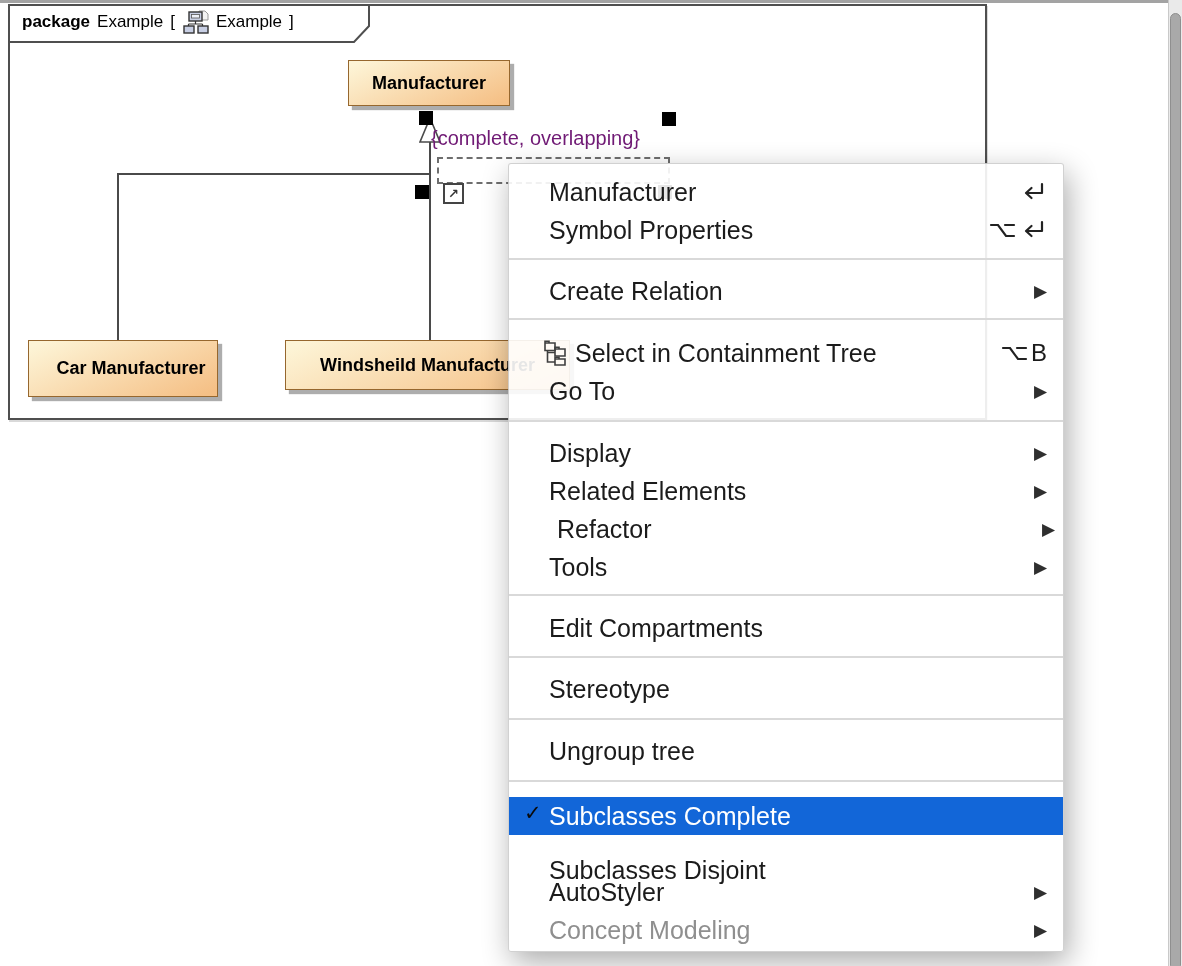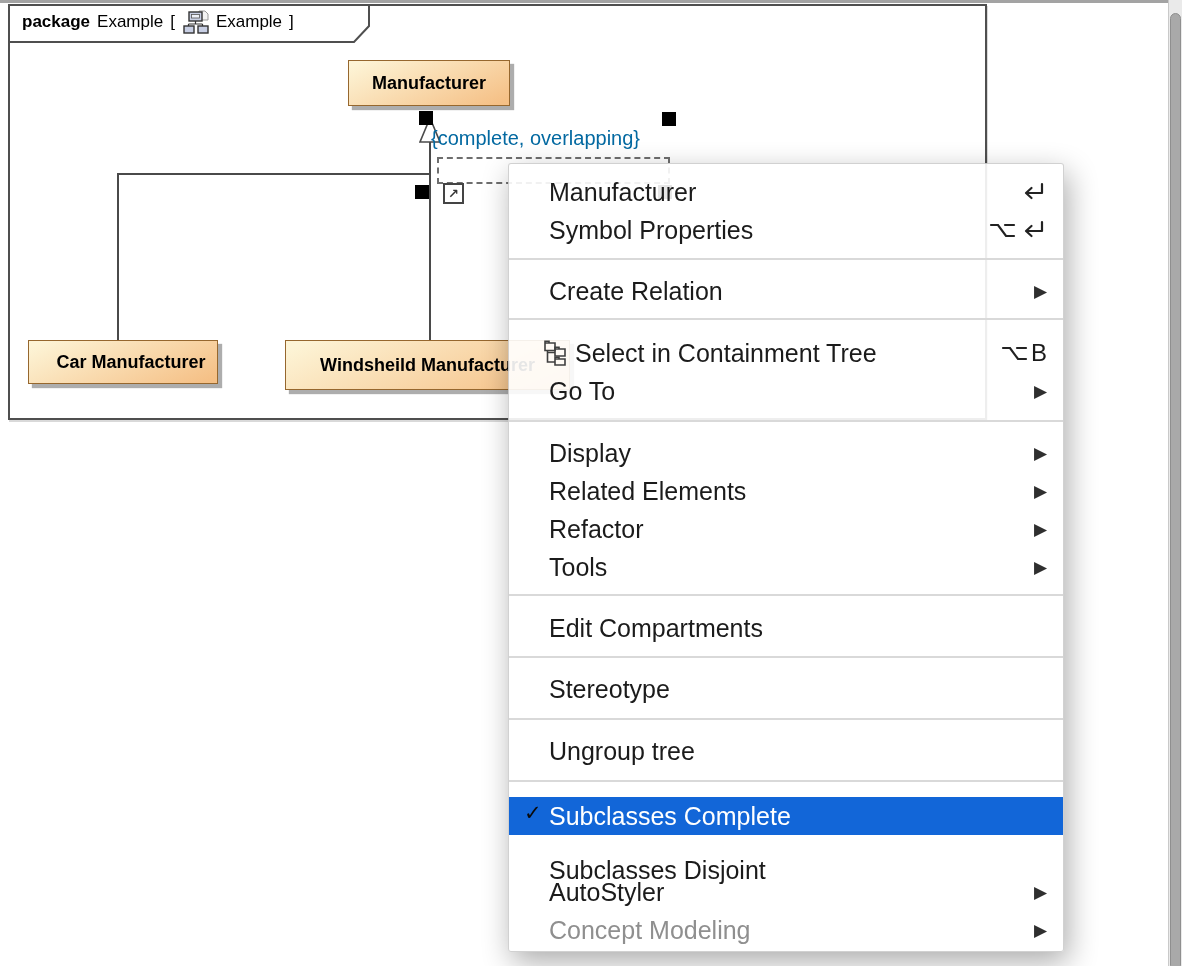--- a/index.html
+++ b/index.html
@@ -18,21 +18,21 @@
   .tab-content{position:absolute;left:22px;top:9px;height:26px;display:flex;align-items:center;gap:7px;font-size:17px;color:#000;white-space:nowrap;}
   .kw{font-weight:bold;}
 
   
   .cls{position:absolute;background:linear-gradient(155deg,var(--class-fill-top,#fdf4d6) 5%,var(--class-fill-bottom,#f5c086) 95%);
        border:1px solid var(--class-border,#96672e);box-shadow:4px 4px 1px rgba(0,0,0,.32);
        display:flex;align-items:center;justify-content:center;font-weight:bold;font-size:18px;color:#000;box-sizing:border-box;z-index:2;white-space:nowrap;}
 
   
   .gline{position:absolute;background:#4a4a4a;z-index:2;}
-  .constraint{position:absolute;left:431px;top:127px;font-size:20px;color:#0369a1;z-index:3;white-space:nowrap;}
+  .constraint{position:absolute;left:431px;top:127px;font-size:20px;color:#701a75;z-index:3;white-space:nowrap;}
   .dashed-rect{position:absolute;left:437px;top:157px;width:233px;height:27px;border:2px dashed #6e6e6e;box-sizing:border-box;z-index:3;}
   .handle{position:absolute;width:14px;height:14px;background:#000;z-index:4;}
   .openspec{position:absolute;left:443px;top:183px;width:21px;height:21px;border:2px solid #444;box-sizing:border-box;
             display:flex;align-items:center;justify-content:center;font-size:13px;font-weight:bold;color:#333;z-index:4;
             font-family:"DejaVu Sans",sans-serif;background:rgba(255,255,255,.6);}
 
   
   .menu{position:absolute;left:508px;top:163px;width:556px;height:789px;background:rgba(255,255,255,.9);
         border:1px solid rgba(0,0,0,.18);border-radius:3px;box-shadow:4px 10px 30px rgba(0,0,0,.33);z-index:10;box-sizing:border-box;}
   .mi{position:absolute;left:0;width:100%;height:38px;display:flex;align-items:center;
@@ -77,21 +77,21 @@
   <div class="gline" style="left:429px;top:141px;width:2px;height:199px;"></div>
   <div class="gline" style="left:117px;top:173px;width:314px;height:2px;"></div>
   <div class="gline" style="left:117px;top:173px;width:2px;height:167px;"></div>
   <svg style="position:absolute;left:419px;top:117px;z-index:3;" width="22" height="26" viewBox="0 0 22 26">
     <polygon points="11,1 1,25 21,25" fill="#ffffff" stroke="#4a4a4a" stroke-width="1.6"></polygon>
   </svg>
 
   <div class="cls" style="left:348px;top:60px;width:162px;height:46px;text-align:right;">
     <span>Manufacturer</span>
   </div>
-  <div class="cls" style="left:28px;top:340px;width:190px;height:44px;padding-left:16px;">
+  <div class="cls" style="left:28px;top:340px;width:190px;height:57px;padding-left:16px;">
     <span>Car Manufacturer</span>
   </div>
   <div class="cls" style="left:285px;top:340px;width:285px;height:50px;">
     <span>Windsheild Manufacturer</span>
   </div>
 
   <div class="constraint">{complete, overlapping}</div>
   <div class="dashed-rect"></div>
   <div class="handle" style="left:419px;top:111px;"></div>
   <div class="handle" style="left:662px;top:112px;"></div>
@@ -166,21 +166,21 @@
     <div class="mi" style="top:270px;text-align:right;">
       <span>Display</span>
       <span class="grow"></span>
       <span class="sub">▶</span>
     </div>
     <div class="mi" style="top:308px;">
       <span>Related Elements</span>
       <span class="grow"></span>
       <span class="sub">▶</span>
     </div>
-    <div class="mi" style="top:346px;">
+    <div class="mi" style="top:346px;margin-left:8px;">
       <span>Refactor</span>
       <span class="grow"></span>
       <span class="sub">▶</span>
     </div>
     <div class="mi" style="top:384px;">
       <span>Tools</span>
       <span class="grow"></span>
       <span class="sub">▶</span>
     </div>
 

